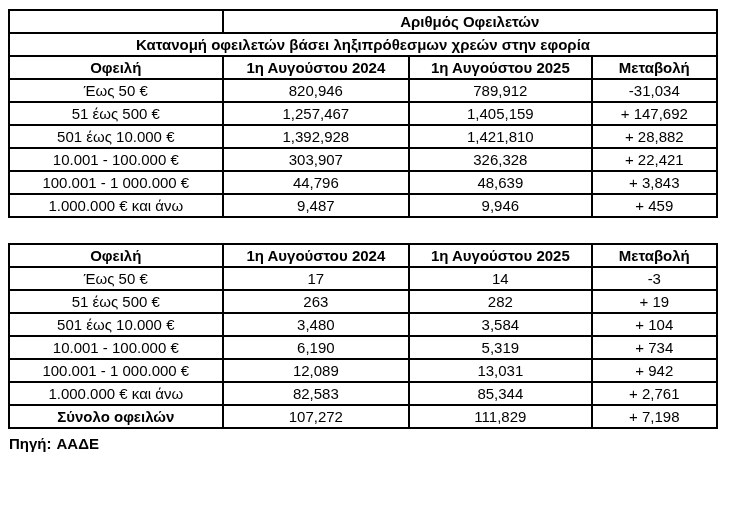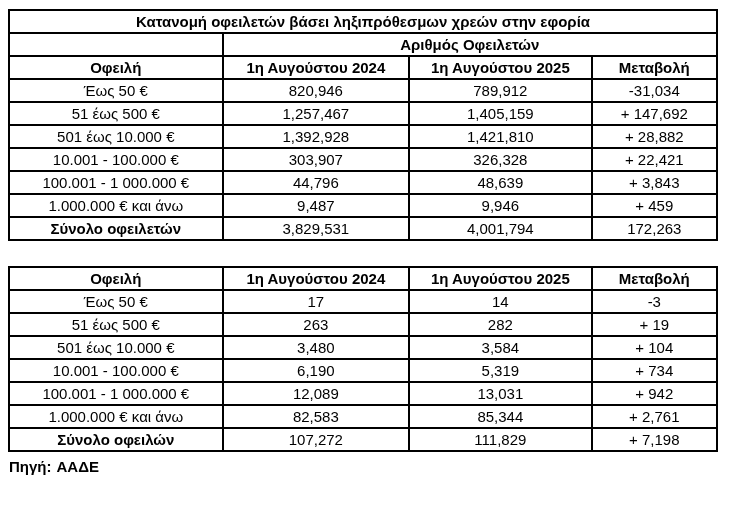--- a/index.html
+++ b/index.html
@@ -72,25 +72,25 @@
 
   <table class="data">
     <colgroup>
       <col style="width:213px">
         <col style="width:186px">
         <col style="width:182px">
         <col style="width:125px">
     </colgroup>
     <tbody>
       <tr>
-        <td colspan="4" class="title-cell">Κατανομή οφειλετών βάσει ληξιπρόθεσμων χρεών στην εφορία</td>
-      </tr>
-      <tr>
         <td></td>
         <td colspan="3" class="group-cell">Αριθμός Οφειλετών</td>
+      </tr>
+      <tr>
+        <td colspan="4" class="title-cell">Κατανομή οφειλετών βάσει ληξιπρόθεσμων χρεών στην εφορία</td>
       </tr>
       <tr>
         <td class="col-header">Οφειλή</td>
         <td class="col-header">1η Αυγούστου 2024</td>
         <td class="col-header">1η Αυγούστου 2025</td>
         <td class="col-header">Μεταβολή</td>
       </tr>
       <tr>
         <td>Έως 50 €</td>
         <td>820,946</td>
@@ -119,26 +119,20 @@
         <td>100.001 - 1 000.000 €</td>
         <td>44,796</td>
         <td>48,639</td>
         <td>+ 3,843</td>
       </tr>
       <tr>
         <td>1.000.000 € και άνω</td>
         <td>9,487</td>
         <td>9,946</td>
         <td>+ 459</td>
-      </tr>
-      <tr>
-        <td class="total-label">Σύνολο οφειλετών</td>
-        <td>3,829,531</td>
-        <td>4,001,794</td>
-        <td>172,263</td>
       </tr>
     </tbody>
   </table>
 
   <div class="table-gap"></div>
 
   <table class="data">
     <colgroup>
       <col style="width:213px">
         <col style="width:186px">

